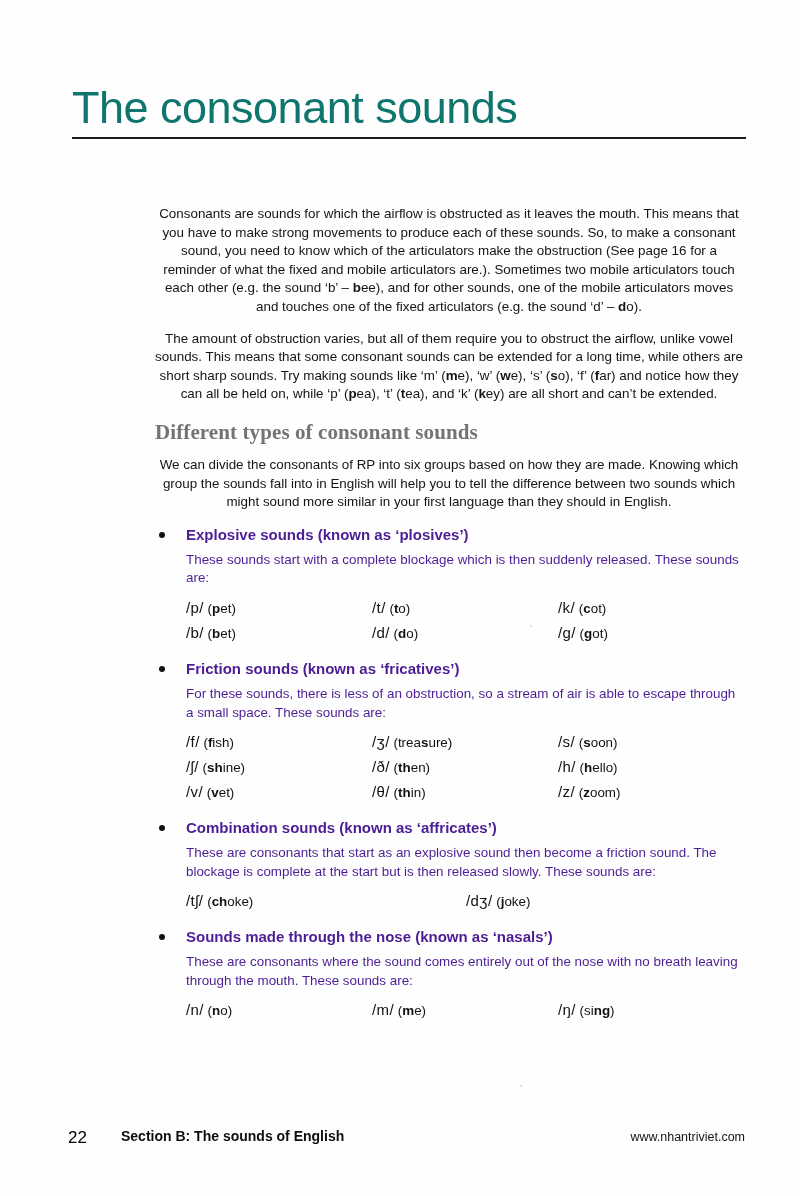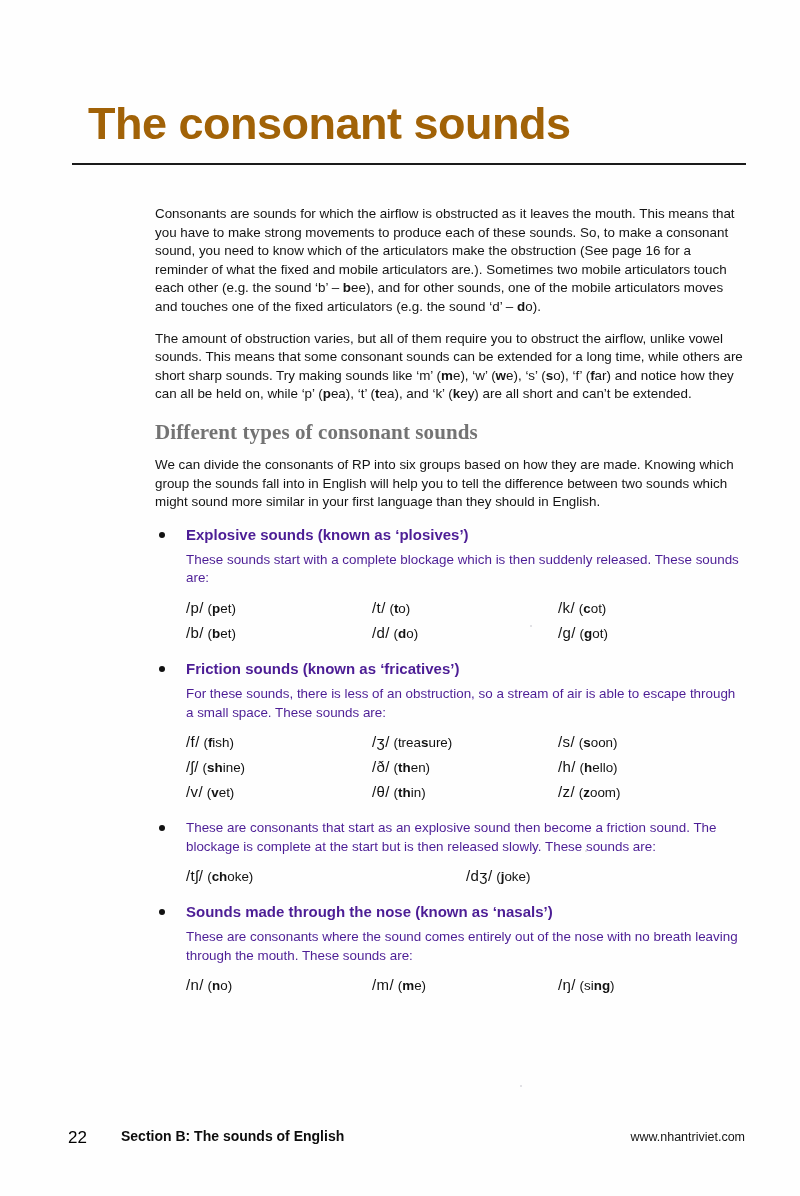--- a/index.html
+++ b/index.html
@@ -20,25 +20,25 @@
   
   .title-block {
     position: absolute;
     left: 72px;
     top: 84px;
     width: 676px;
   }
   .page-title {
     font-family: "Liberation Sans", sans-serif;
     font-size: 45px;
-    font-weight: 700;
+    font-weight: 400;
     letter-spacing: -0.5px;
     line-height: 1.05;
-    color: #a16207;
-    margin: 16px;
+    color: #0f766e;
+    margin: 0;
     white-space: nowrap;
   }
   .title-rule {
     margin-top: 6px;
     height: 2px;
     background: #1a1a1a;
     width: 674px;
   }
 
   
@@ -46,21 +46,21 @@
     position: absolute;
     left: 155px;
     top: 205px;
     width: 588px;
   }
   p.body {
     margin: 0 0 13px 0;
     font-size: 13.4px;
     line-height: 18.6px;
     color: #141414;
-    text-align: left;
+    text-align: center;
   }
   p.body b { font-weight: 700; }
 
   
   .section-heading {
     font-family: "Liberation Serif", serif;
     font-size: 21px;
     font-weight: 700;
     color: #737373;
     margin: 16px 0 11px 0;
@@ -214,21 +214,21 @@
               <div class="phoneme-cell"><span class="ipa">/h/</span><span class="word"> (<b>h</b>ello)</span></div>
             </div>
             <div class="phoneme-row">
               <div class="phoneme-cell"><span class="ipa">/v/</span><span class="word"> (<b>v</b>et)</span></div>
               <div class="phoneme-cell"><span class="ipa">/θ/</span><span class="word"> (<b>th</b>in)</span></div>
               <div class="phoneme-cell"><span class="ipa">/z/</span><span class="word"> (<b>z</b>oom)</span></div>
             </div>
           </div>
         </div>
         <div class="group">
-          <div class="group-head"><span class="bullet"></span></div>
+          <div class="group-head"><span class="bullet"></span><span>Combination sounds (known as ‘affricates’)</span></div>
           <div class="group-desc">These are consonants that start as an explosive sound then become a friction sound. The blockage is complete at the start but is then released slowly. These sounds are:</div>
           <div class="phoneme-grid cols2">
             <div class="phoneme-row">
               <div class="phoneme-cell"><span class="ipa">/tʃ/</span><span class="word"> (<b>ch</b>oke)</span></div>
               <div class="phoneme-cell"><span class="ipa">/dʒ/</span><span class="word"> (<b>j</b>oke)</span></div>
             </div>
           </div>
         </div>
         <div class="group">
           <div class="group-head"><span class="bullet"></span><span>Sounds made through the nose (known as ‘nasals’)</span></div>

